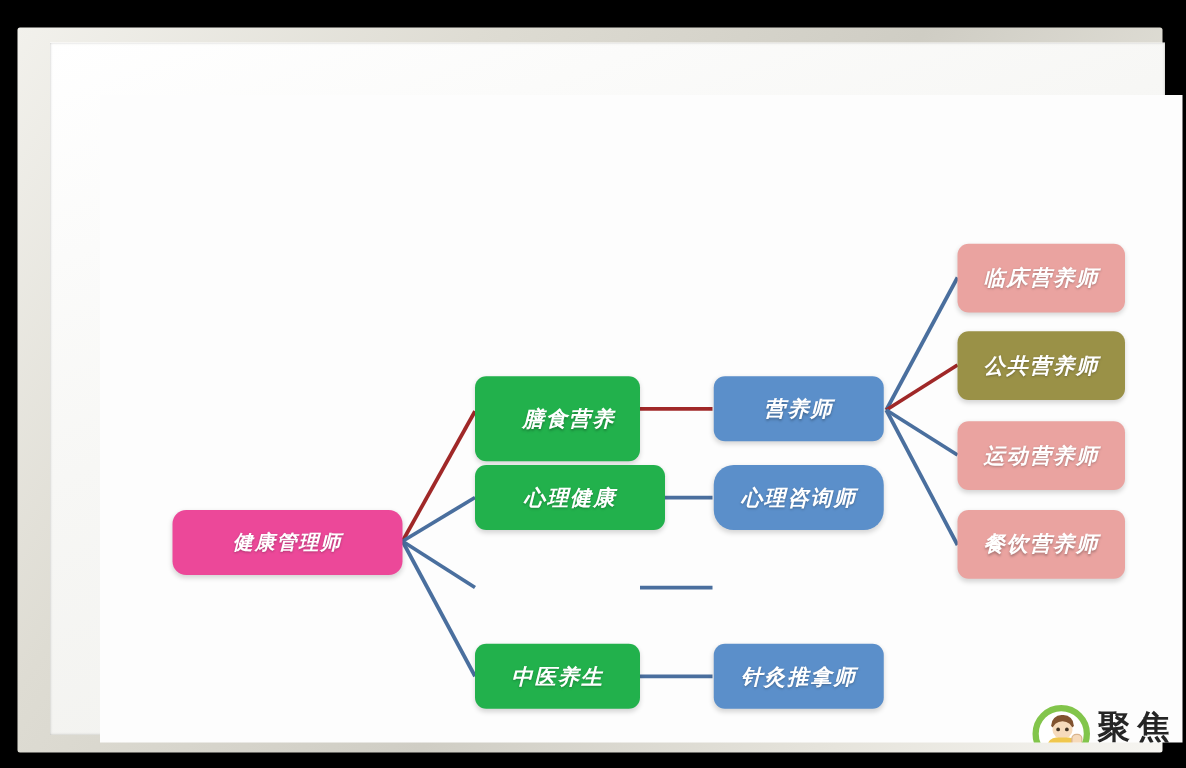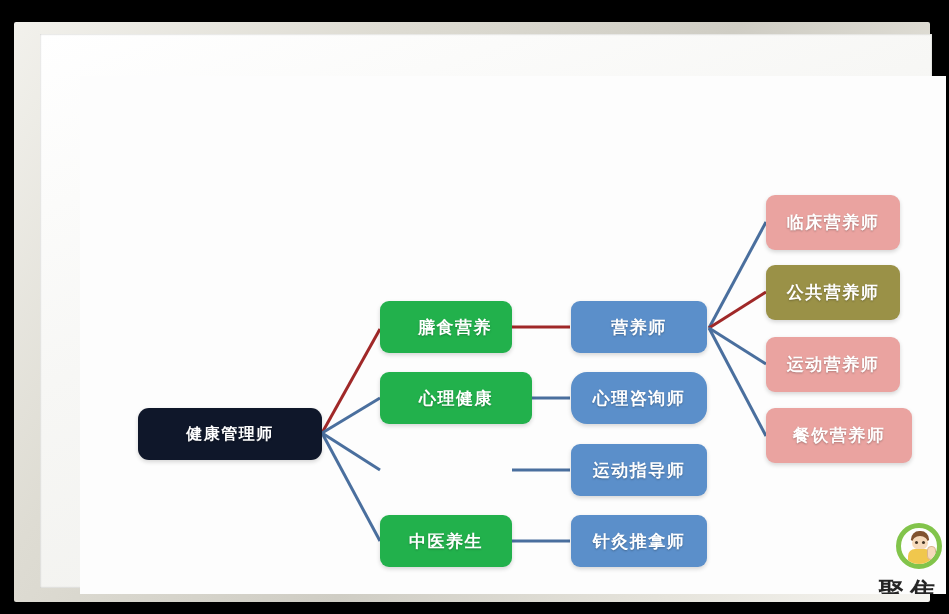--- a/index.html
+++ b/index.html
@@ -89,38 +89,38 @@
     justify-content: center;
     border-radius: 9px;
     color: #ffffff;
     font-size: 17px;
     font-weight: 700;
     letter-spacing: 1.5px;
     white-space: nowrap;
     text-shadow: 0 1px 2px rgba(0,0,0,0.28);
     box-shadow: 0 2px 4px rgba(0,0,0,0.16);
     user-select: none;
-  }
-  .node.root   { background: #0f172a; border-radius: 11px; font-size: 16px; }
+    font-style: italic;
+  }
+  .node.root   { background: #ec4899; border-radius: 11px; font-size: 16px; }
   .node.green  { background: #22b14c; }
   .node.blue   { background: #5b8fca; }
   .node.pink   { background: #eaa3a0; }
   .node.olive  { background: #9a9147; }
 
   
   .watermark {
     position: absolute;
     right: 4px;
     bottom: -16px;
     display: flex;
-    align-items: flex-end;
+    align-items: flex-start;
     gap: 6px;
     opacity: 0.95;
     user-select: none;
-    flex-direction: column;
   }
   .wm-badge {
     width: 46px; height: 46px;
     border-radius: 50%;
     border: 5px solid #7cc242;
     background: #ffffff;
     position: relative;
     overflow: hidden;
     flex: none;
   }
@@ -189,42 +189,41 @@
           <line x1="432" y1="465" x2="490" y2="465" stroke="#4a6f9e" stroke-width="3"></line>
 
           <line x1="629" y1="252" x2="686" y2="146" stroke="#4a6f9e" stroke-width="3"></line>
           <line x1="629" y1="252" x2="686" y2="216" stroke="#a02828" stroke-width="3"></line>
           <line x1="629" y1="252" x2="686" y2="288" stroke="#4a6f9e" stroke-width="3"></line>
           <line x1="629" y1="252" x2="686" y2="360" stroke="#4a6f9e" stroke-width="3"></line>
         </svg>
 
         <div class="node root" style="left:58px; top:332px; width:184px; height:52px;">健康管理师</div>
 
-        <div class="node green" style="left:300px; top:225px; width:132px; height:52px;padding-left:18px;">膳食营养</div>
+        <div class="node green" style="left:300px; top:225px; width:132px; height:68px;padding-left:18px;">膳食营养</div>
 
         <div class="node green" style="left:300px; top:296px; width:152px; height:52px;">心理健康</div>
 
 
         <div class="node green" style="left:300px; top:439px; width:132px; height:52px;">中医养生</div>
 
         <div class="node blue" style="left:491px; top:225px; width:136px; height:52px;">营养师</div>
 
         <div class="node blue" style="left:491px; top:296px; width:136px; height:52px;border-radius:16px;">心理咨询师</div>
 
-        <div class="node blue" style="left:491px; top:368px; width:136px; height:52px;">运动指导师</div>
 
         <div class="node blue" style="left:491px; top:439px; width:136px; height:52px;">针灸推拿师</div>
 
         <div class="node pink" style="left:686px; top:119px; width:134px; height:55px;">临床营养师</div>
 
         <div class="node olive" style="left:686px; top:189px; width:134px; height:55px;">公共营养师</div>
 
         <div class="node pink" style="left:686px; top:261px; width:134px; height:55px;">运动营养师</div>
 
-        <div class="node pink" style="left:686px; top:332px; width:146px; height:55px;">餐饮营养师</div>
+        <div class="node pink" style="left:686px; top:332px; width:134px; height:55px;">餐饮营养师</div>
 
         <div class="watermark">
           <div class="wm-badge">
             <div class="wm-hair"></div>
             <div class="wm-face"></div>
             <div class="wm-eye l"></div>
             <div class="wm-eye r"></div>
             <div class="wm-body"></div>
             <div class="wm-thumb"></div>
           </div>

